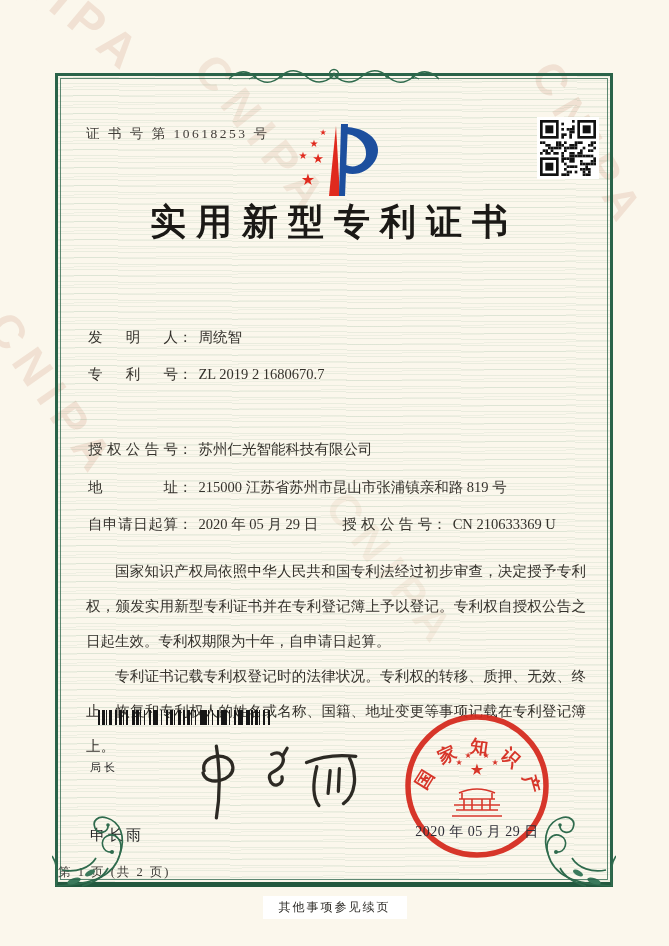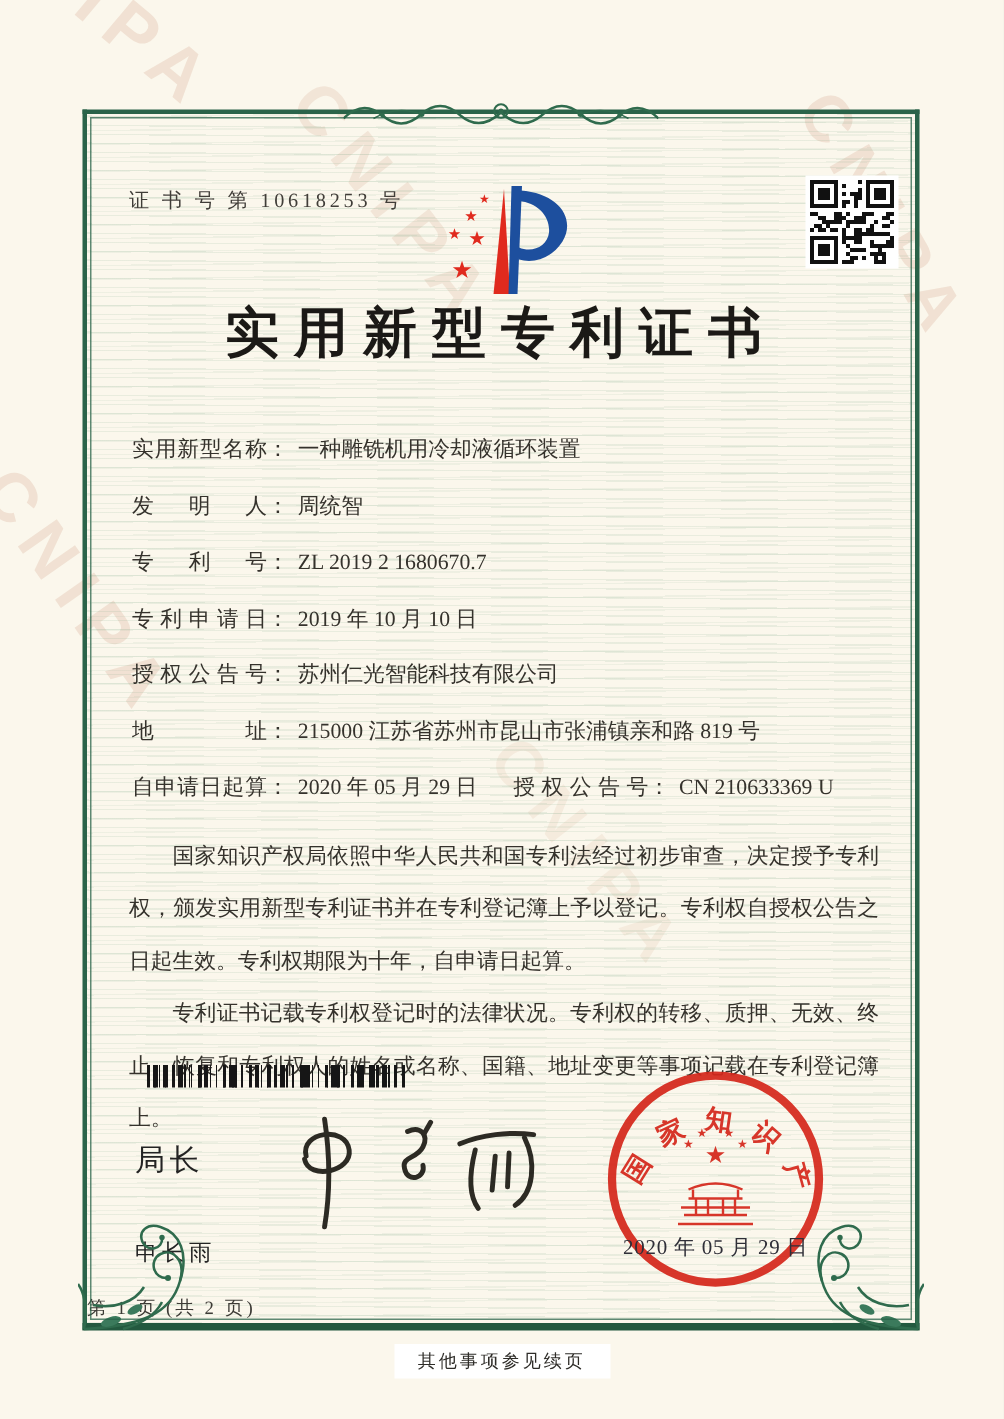--- a/index.html
+++ b/index.html
@@ -28,21 +28,21 @@
   .colon{margin-right:6px;}
   .pair2{margin-left:24px;}
   .notice{top:478px;left:28px;width:500px;font-size:14.5px;line-height:35px;
           text-align:justify;color:#35322c;}
   .notice p{margin:0;text-indent:2em;}
   .barcode{left:40px;top:634px;width:172px;height:15px;
     background-image:
       repeating-linear-gradient(90deg,#161616 0 2px,transparent 2px 4px,#161616 4px 7px,transparent 7px 8px,#161616 8px 9px,transparent 9px 12px,#161616 12px 13px,transparent 13px 17px),
       repeating-linear-gradient(90deg,transparent 0 5px,#161616 5px 6px,transparent 6px 11px,#161616 11px 14px,transparent 14px 23px);}
   .officer-title{left:32px;top:684px;font-family:"Liberation Sans","DejaVu Sans",sans-serif;
-                 font-size:20px;letter-spacing:3px;color:#232323;}
+                 font-size:11px;letter-spacing:3px;color:#232323;}
   .officer-name{left:32px;top:718px;font-family:Liberation Serif, serif;
                 font-size:15px;letter-spacing:3px;color:#232323;margin-top:32px;}
   .signature{left:125px;top:664px;}
   .seal{left:346px;top:637px;opacity:0.93;}
   .seal-date{left:346px;top:747px;width:146px;text-align:center;font-size:14px;
              letter-spacing:0.5px;color:#2f2f38;z-index:5;}
   .page-no{top:788px;left:0;width:100%;text-align:left;font-size:12.5px;
            letter-spacing:2px;color:#3d3b36;}
   .fl-left{left:-6px;bottom:-8px;}
   .fl-right{right:-6px;bottom:-8px;transform:scaleX(-1);}
@@ -210,31 +210,25 @@
           <rect x="40" y="2.6666666666666665" width="13.333333333333332" height="13.333333333333332" fill="#fff"></rect>
           <rect x="42.666666666666664" y="5.333333333333333" width="8" height="8" fill="#111"></rect>
           <rect x="0" y="37.33333333333333" width="18.666666666666664" height="18.666666666666664" fill="#111"></rect>
           <rect x="2.6666666666666665" y="40" width="13.333333333333332" height="13.333333333333332" fill="#fff"></rect>
           <rect x="5.333333333333333" y="42.666666666666664" width="8" height="8" fill="#111"></rect>
         </svg>
     </div>
 
     <div class="title">实用新型专利证书</div>
 
-    <div class="field" style="top:214px">
-      <span class="flabel">实用新型名称</span><span class="colon">：</span><span class="fvalue">一种雕铣机用冷却液循环装置</span>
-    </div>
     <div class="field" style="top:252px">
       <span class="flabel">发明人</span><span class="colon">：</span><span class="fvalue">周统智</span>
     </div>
     <div class="field" style="top:289px">
       <span class="flabel">专利号</span><span class="colon">：</span><span class="fvalue">ZL 2019 2 1680670.7</span>
-    </div>
-    <div class="field" style="top:327px">
-      <span class="flabel">专利申请日</span><span class="colon">：</span><span class="fvalue">2019 年 10 月 10 日</span>
     </div>
     <div class="field" style="top:364px">
       <span class="flabel">授权公告号</span><span class="colon">：</span><span class="fvalue">苏州仁光智能科技有限公司</span>
     </div>
     <div class="field" style="top:402px">
       <span class="flabel">地址</span><span class="colon">：</span><span class="fvalue">215000 江苏省苏州市昆山市张浦镇亲和路 819 号</span>
     </div>
     <div class="field" style="top:439px">
       <span class="flabel">自申请日起算</span><span class="colon">：</span><span class="fvalue">2020 年 05 月 29 日</span><span class="pair2"><span class="flabel">授权公告号</span><span class="colon">：</span><span class="fvalue">CN 210633369 U</span></span>
     </div>

